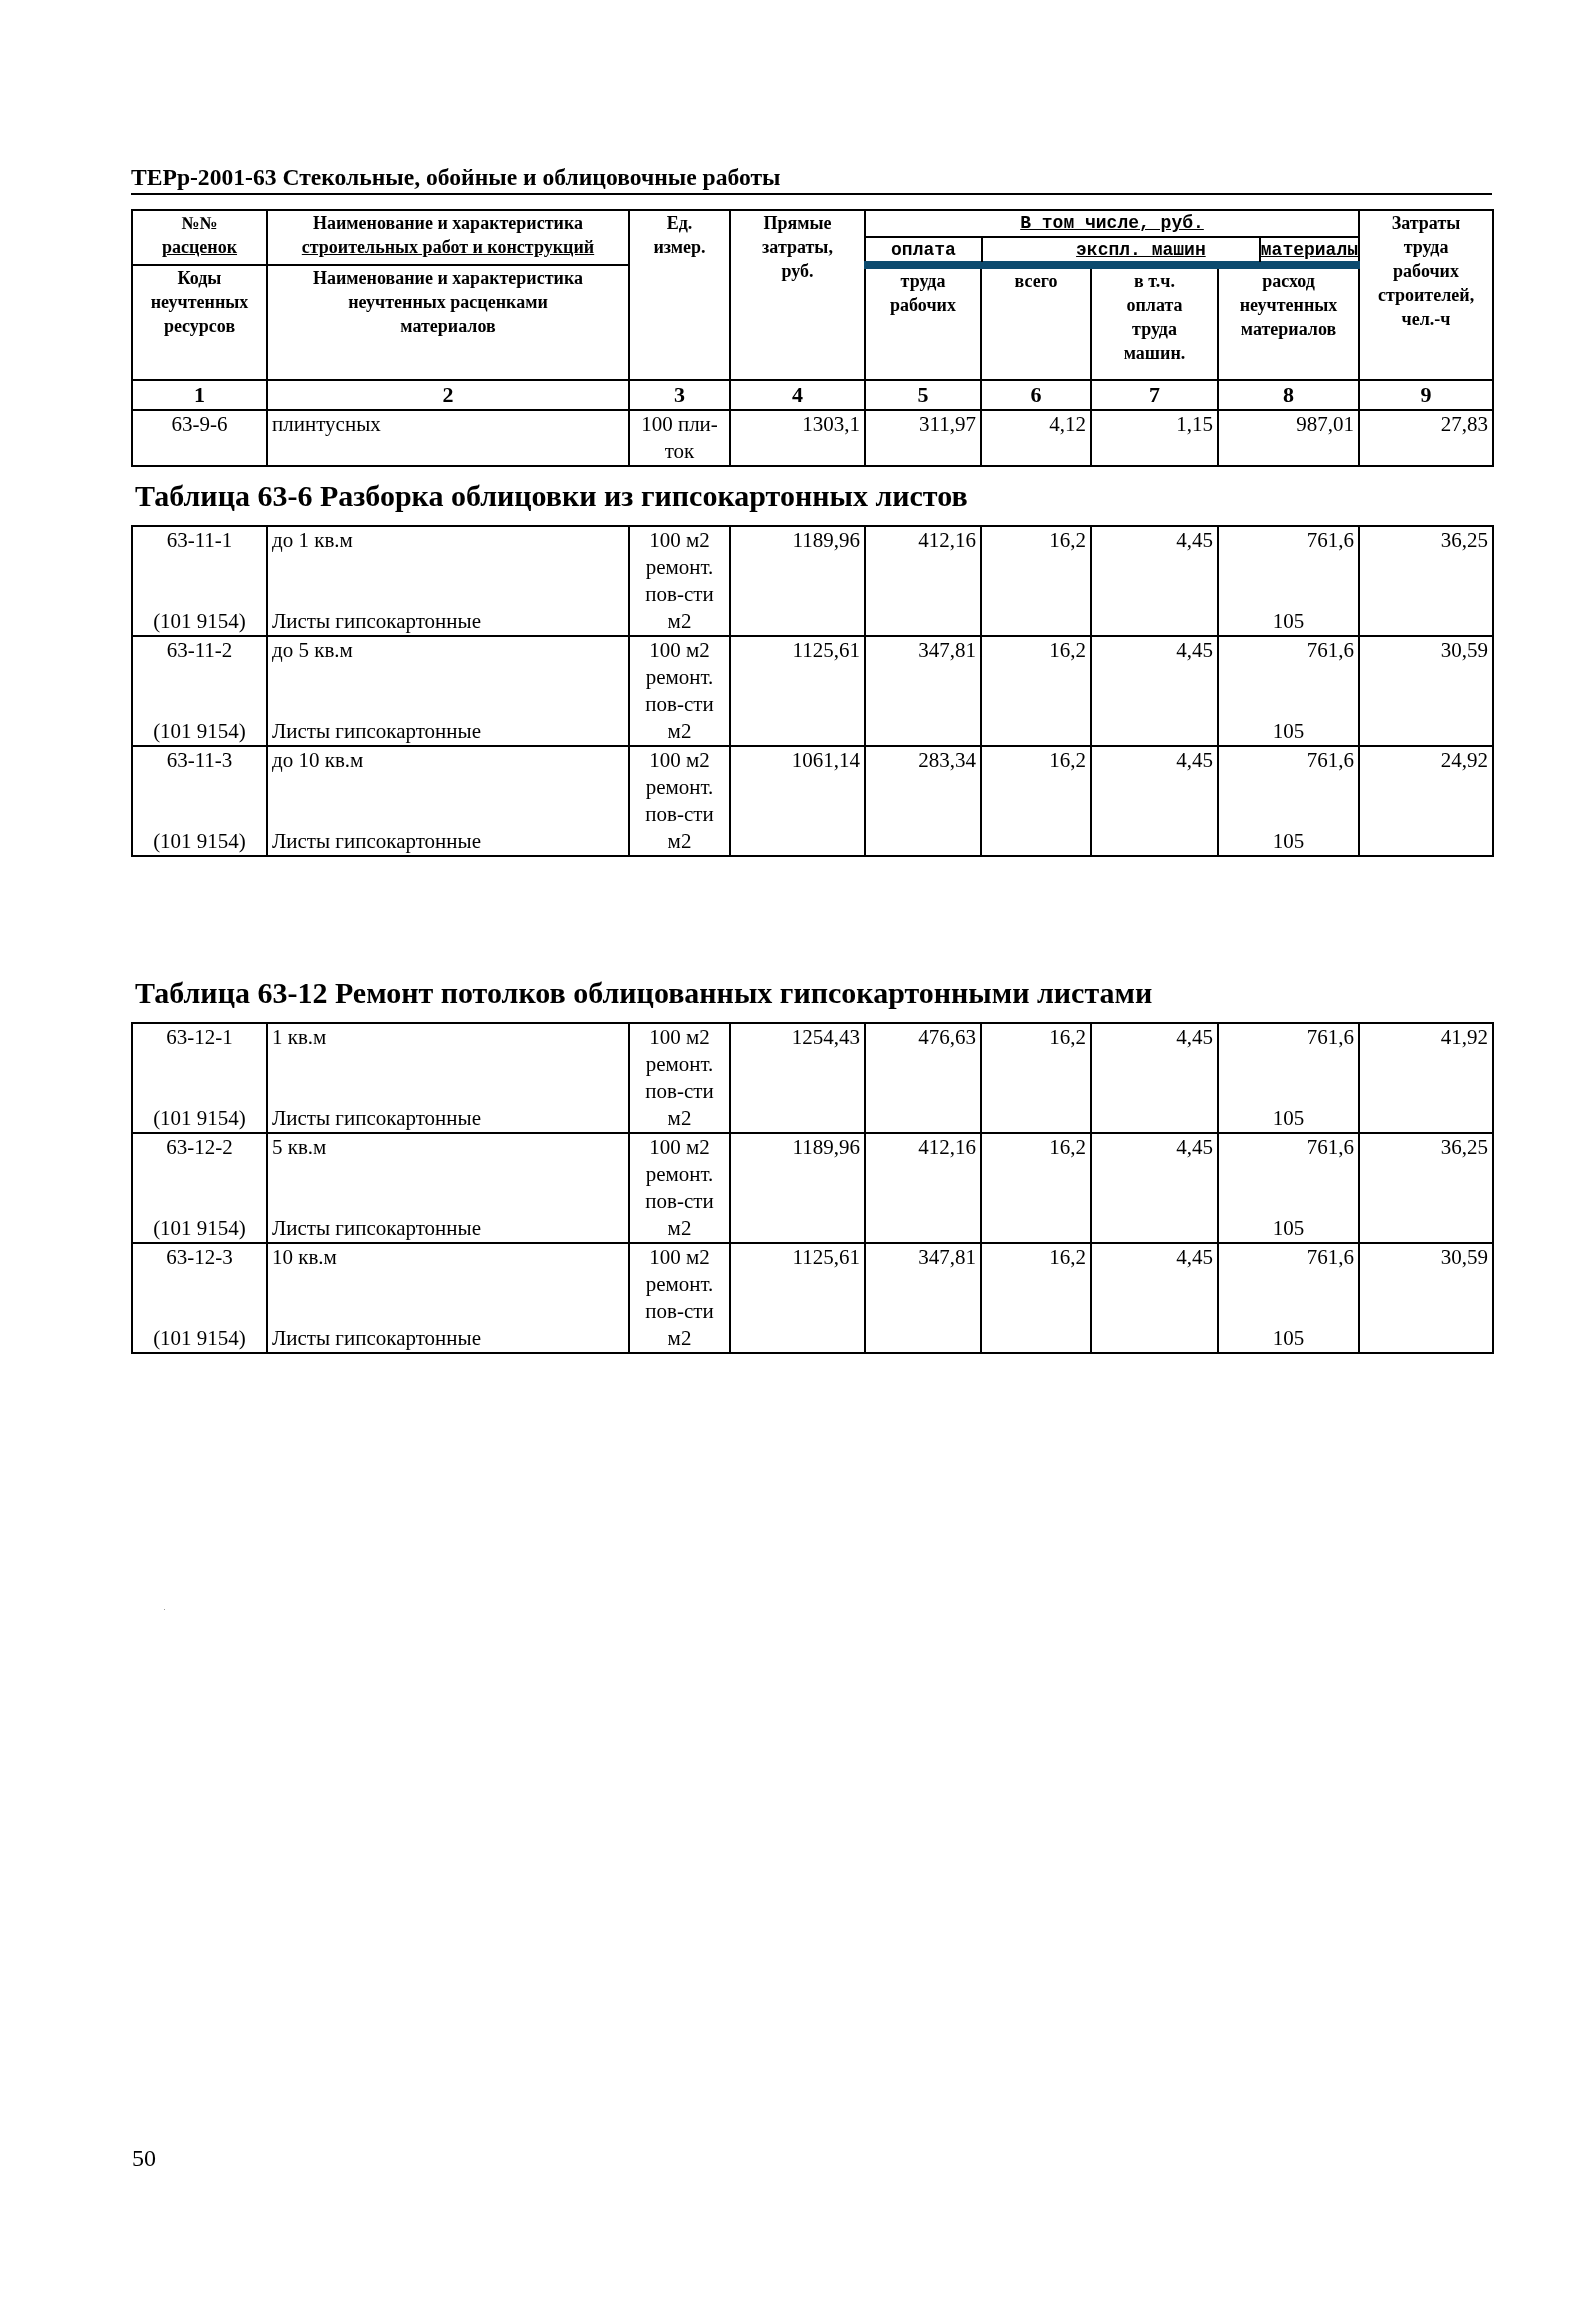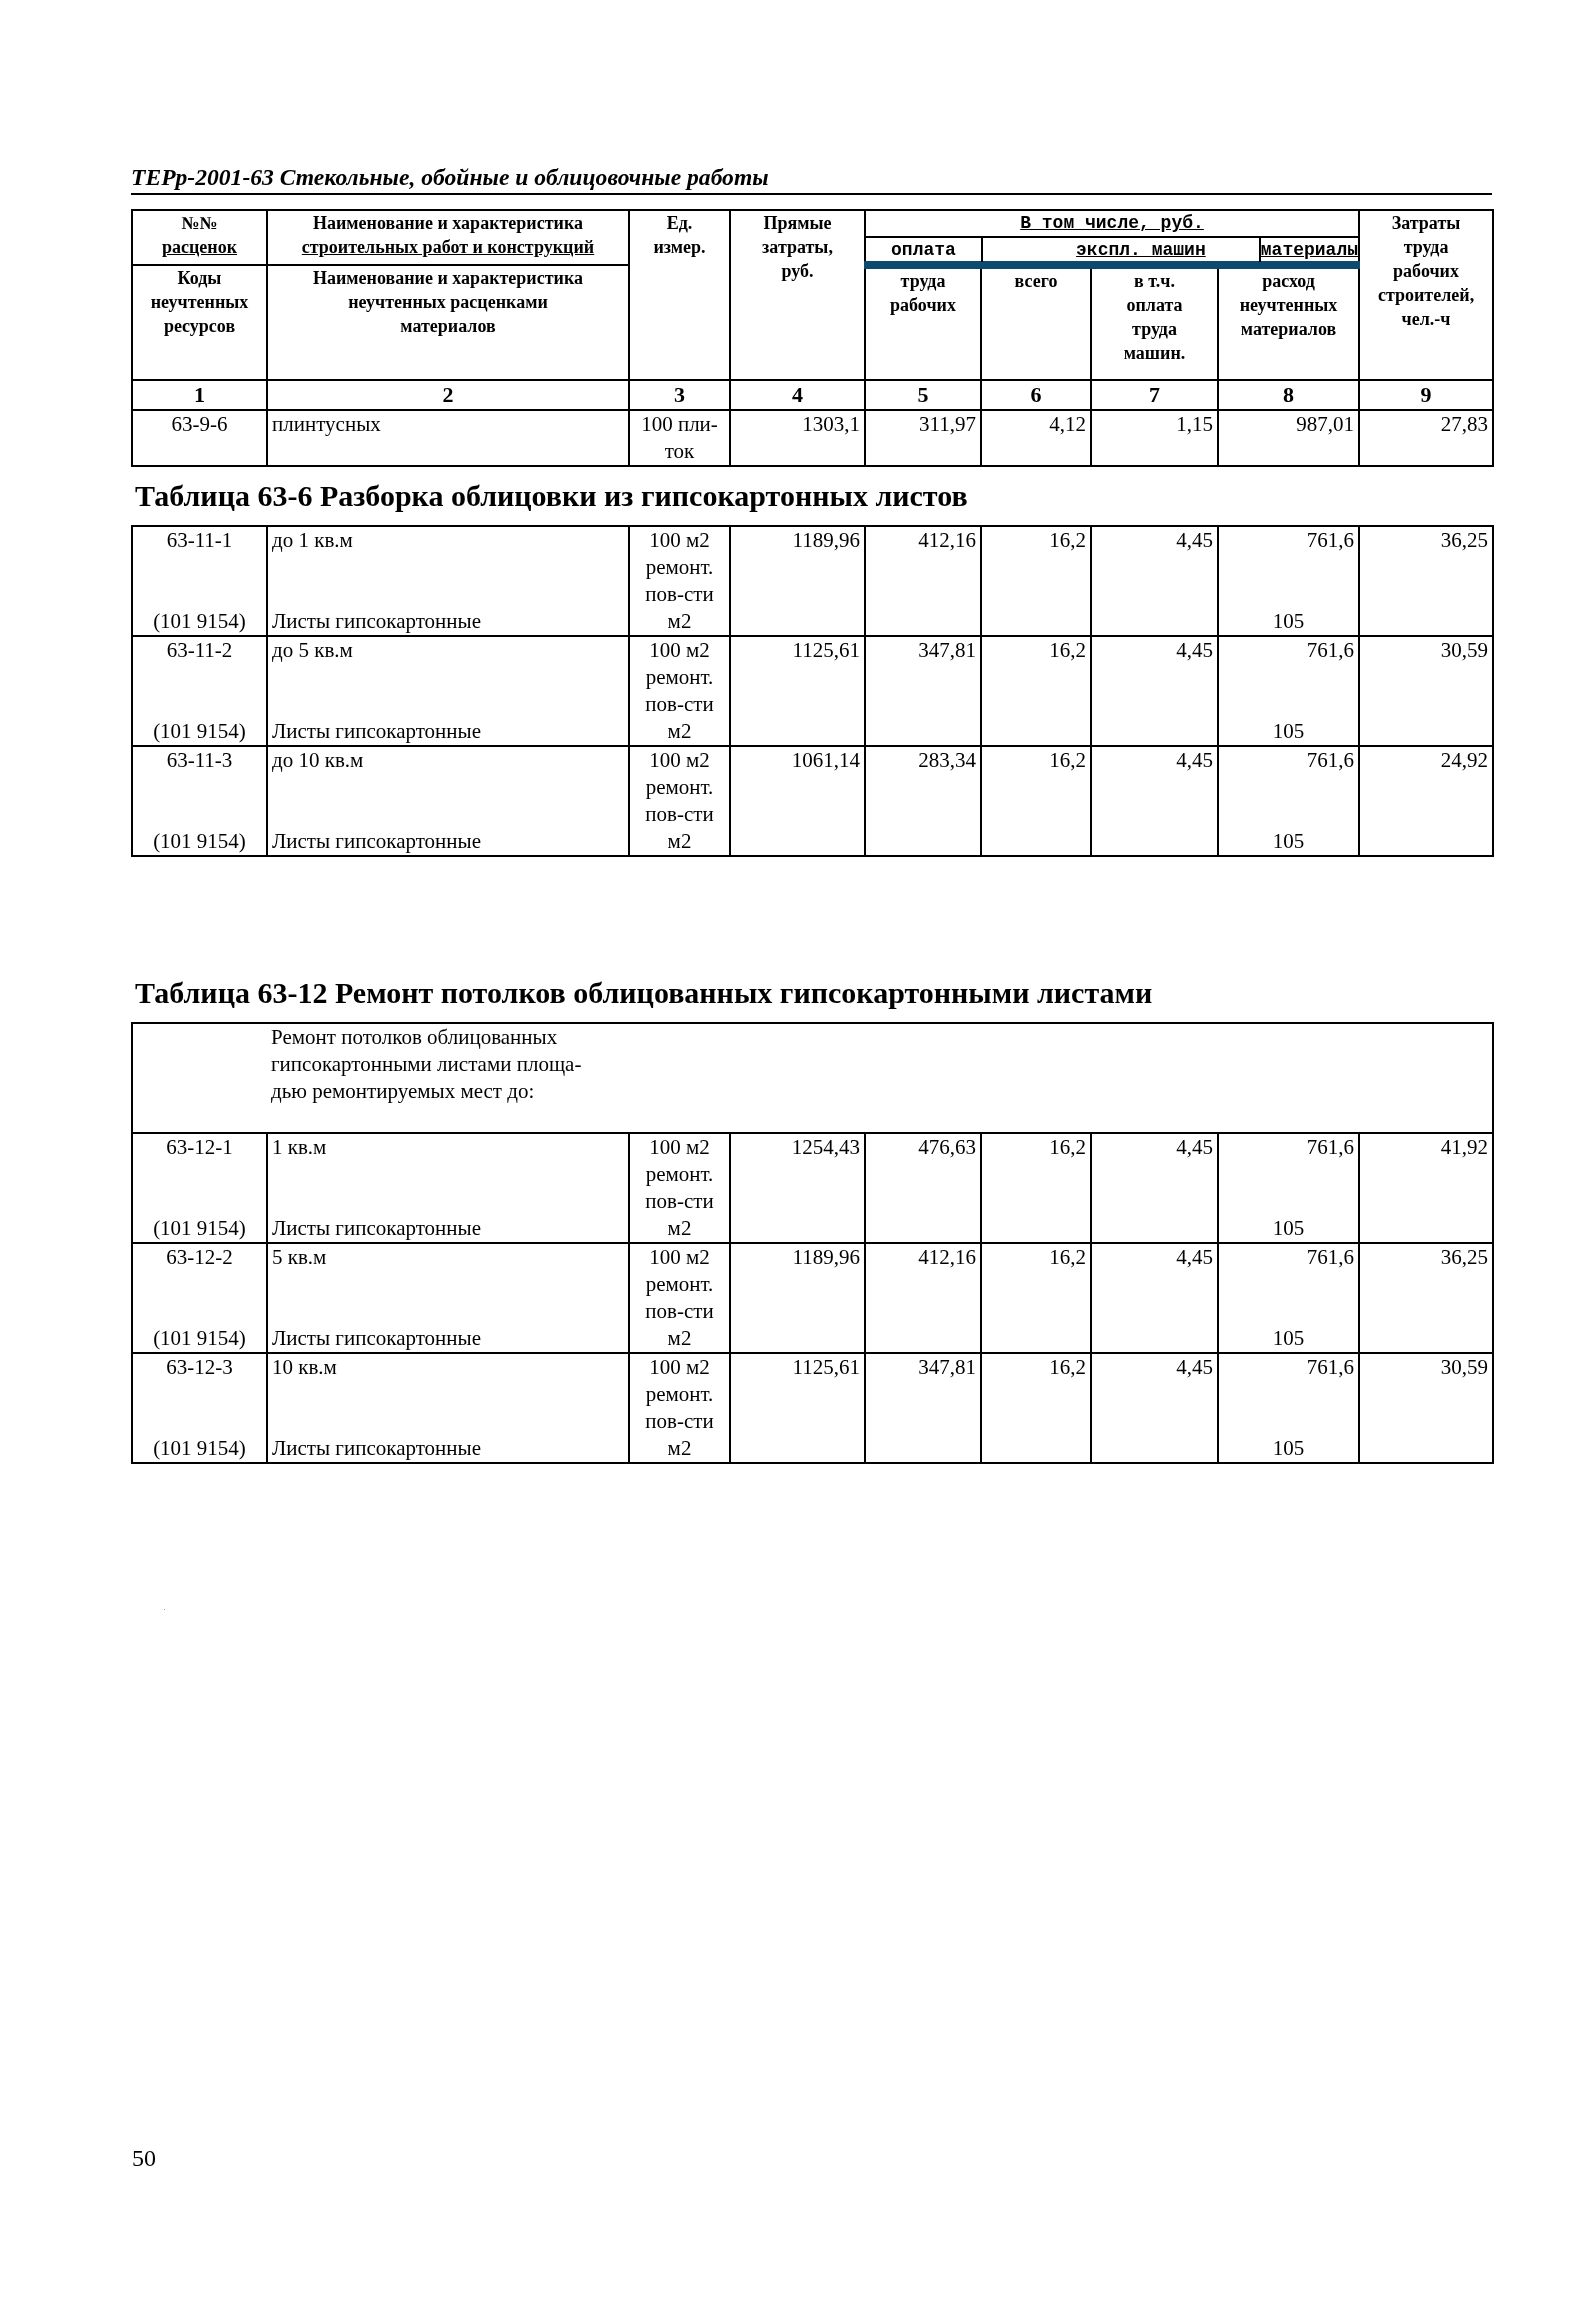--- a/index.html
+++ b/index.html
@@ -2,21 +2,21 @@
 <html style="font-size:10.8px"><head>
 <meta charset="utf-8">
 <style>
   html, body { margin: 0; padding: 0; background: #ffffff; }
   body {
     width: 1592px; height: 2307px; position: relative; overflow: hidden;
     font-family: "Liberation Serif", "DejaVu Serif", serif; color: #000;
   }
   .running-head {
     position: absolute; left: 131px; top: 162px; width: 1361px;
-    font-size: 23.6px; font-weight: bold; font-style: italic;
+    font-size: 23.6px; font-weight: bold; 
     border-bottom: 2px solid #000; padding-bottom: 1.3px; line-height: 30px;
   }
   table.grid {
     position: absolute; left: 131px; width: 1361px;
     border-collapse: collapse; table-layout: fixed;
     font-size: 21px; line-height: 27px;
   }
   table.grid td, table.grid th { border: 2px solid #000; padding: 0 4px; vertical-align: top; }
   table.grid col.c1 { width: 135px; }
   table.grid col.c2 { width: 362px; }
@@ -257,29 +257,20 @@
       <col class="c2">
       <col class="c3">
       <col class="c4">
       <col class="c5">
       <col class="c6">
       <col class="c7">
       <col class="c8">
       <col class="c9">
     </colgroup>
   <tbody>
-      <tr class="intro">
-    <td class="blank-left"></td>
-    <td class="intro-text" colspan="2">
-      <span>Ремонт потолков облицованных</span><br>
-      <span>гипсокартонными листами площа-</span><br>
-      <span>дью ремонтируемых мест до:</span>
-    </td>
-    <td colspan="6" class="blank-right"></td>
-  </tr>
   <tr class="row4">
     <td class="code">
       <span>63-12-1</span>
       <span class="code-res">(101 9154)</span>
     </td>
     <td class="l">
       <span>1 кв.м</span>
       <span class="name-res">Листы гипсокартонные</span>
     </td>
     <td class="c">

